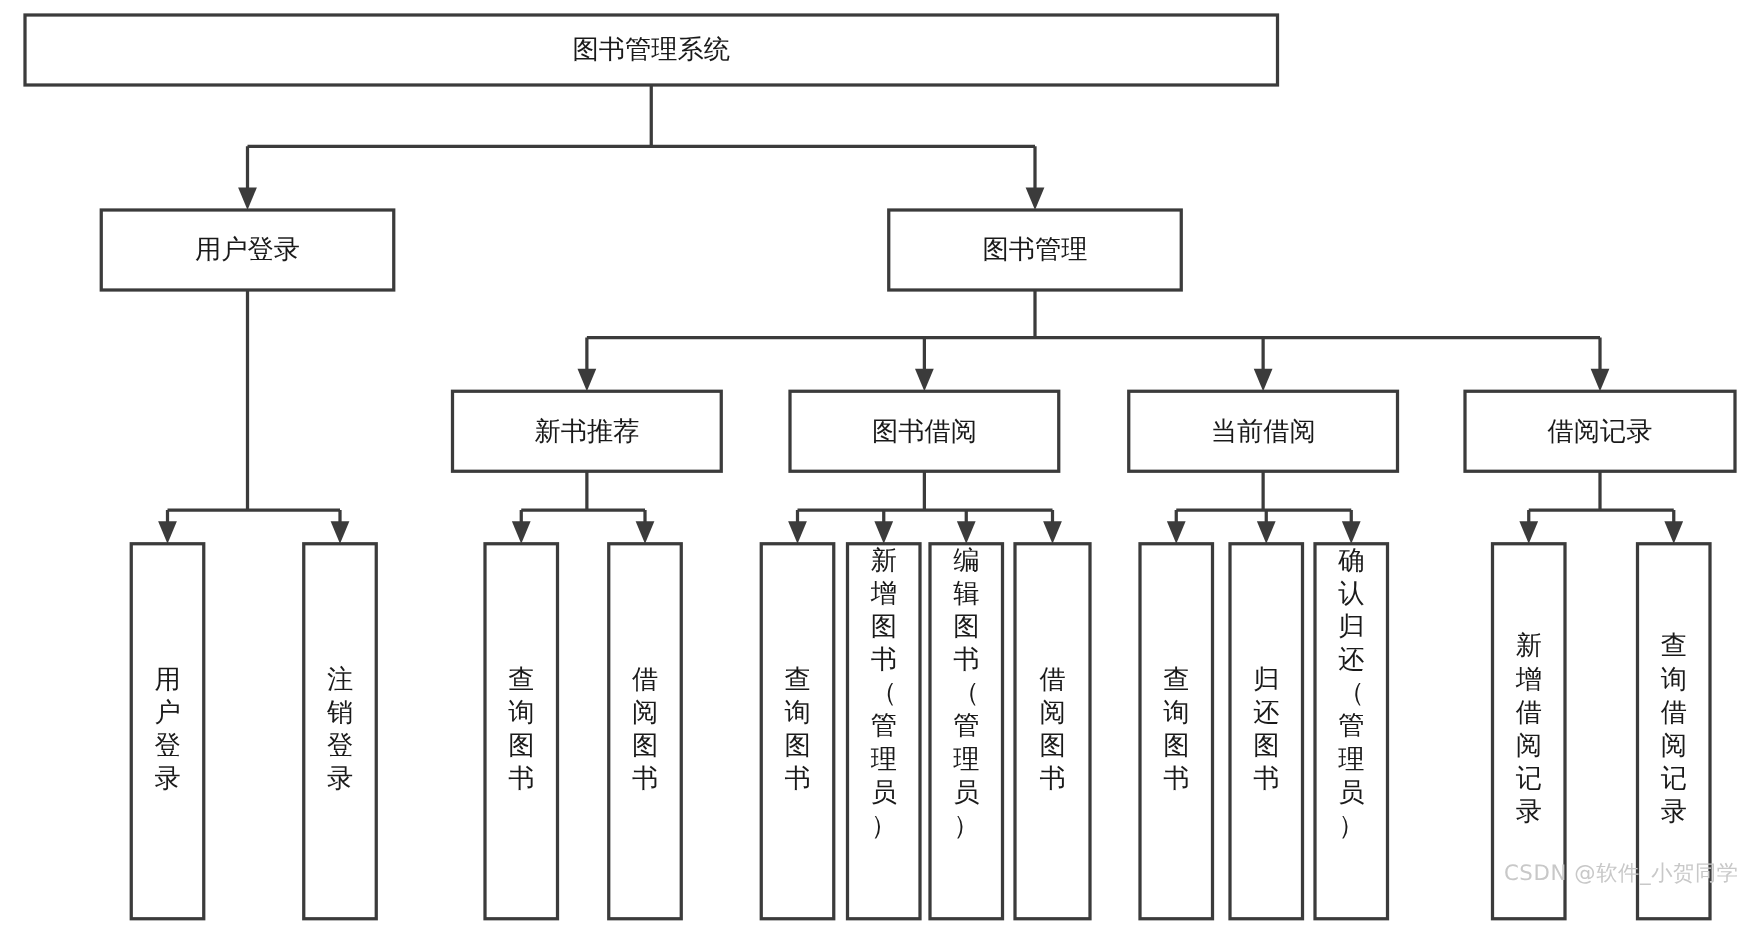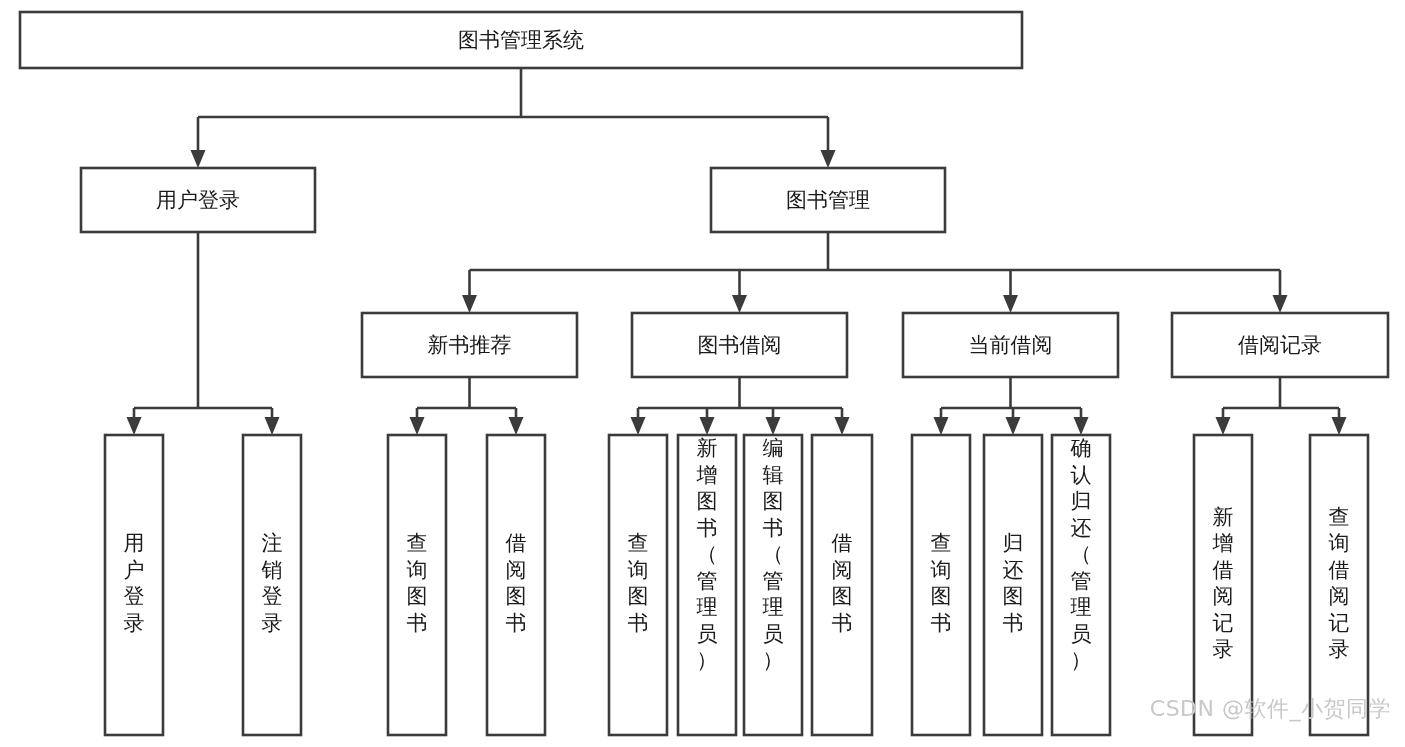--- a/index.html
+++ b/index.html
@@ -52,23 +52,23 @@
   }
   .node-label-v {
     font-family: "DejaVu Sans", "Liberation Sans", sans-serif;
     font-size: 21px;
     fill: #1a1a1a;
     text-anchor: middle;
   }
   .watermark-text {
     position: absolute;
     right: 14px;
-    bottom: 4px;
-    font-family: "DejaVu Sans", "Liberation Sans", sans-serif;
-    font-size: 22px;
+    bottom: 18px;
+    font-family: "DejaVu Sans", "Liberation Sans", sans-serif;
+    font-size: 17px;
     color: #c8c8c8;
     letter-spacing: 0.5px;
     white-space: nowrap;
     user-select: none;
   }
 </style>
 </head>
 <body>
 
 <div id="diagram-root">

